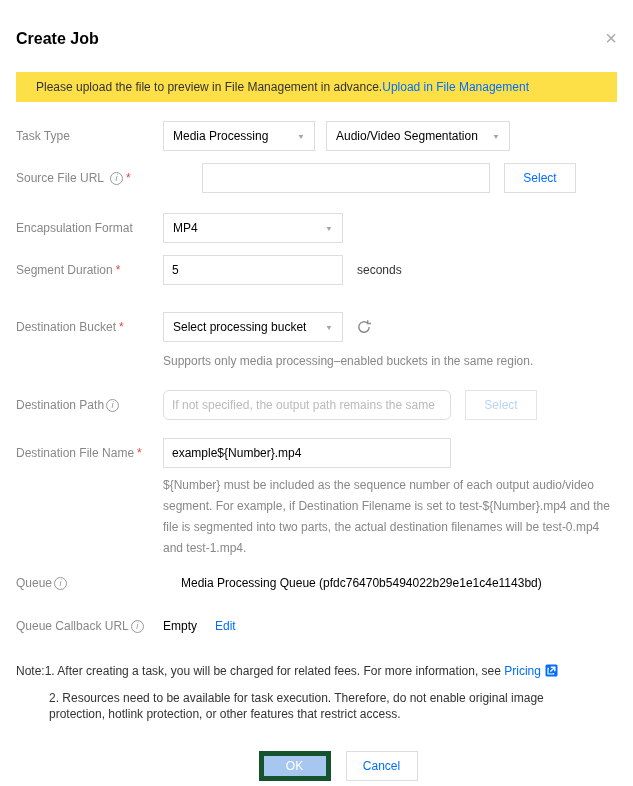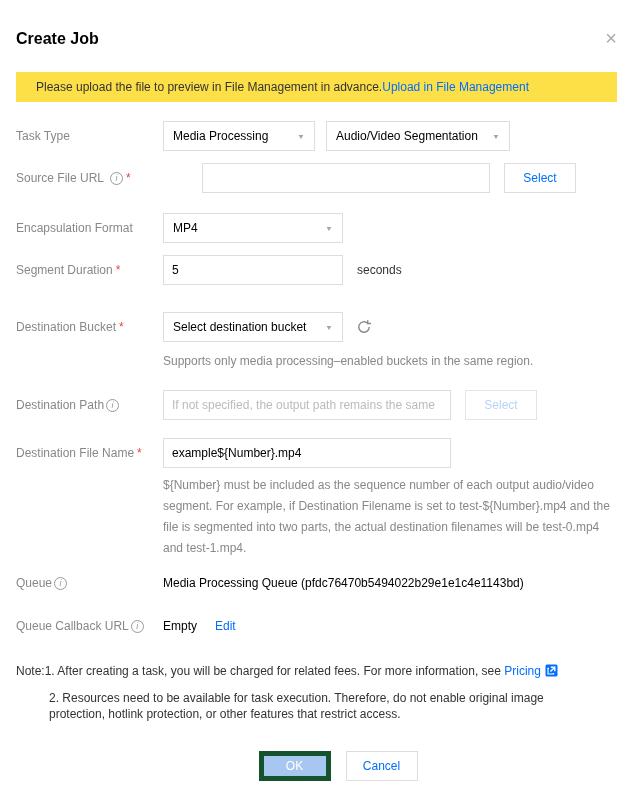--- a/index.html
+++ b/index.html
@@ -94,21 +94,21 @@
   
   .r-task     { margin-top: 19px; }
   .r-srcurl   { margin-top: 12px; gap: 39px; }
   .r-encap    { margin-top: 20px; }
   .r-segdur   { margin-top: 12px; }
   .r-bucket   { margin-top: 27px; }
   .r-buckethelp { margin-top: 9px; }
   .r-path     { margin-top: 18px; }
   .r-fname    { margin-top: 18px; }
   .r-fnamehelp { margin-top: 7px; width: 458px; }
-  .r-queue    { margin-top: 17px; }
+  .r-queue    { margin-top: 17px; gap: 18px; }
   .r-queuecb  { margin-top: 28px; }
   .r-note1    { margin-top: 29px; }
   .r-note2    { margin-top: 9px; padding-left: 33px; padding-right: 18px; }
 
   .unit-text { margin-left: 14px; color: #333; }
   .edit-link { margin-left: 18px; }
 </style>
 </head>
 <body>
 
@@ -178,42 +178,42 @@
     </div>
   </div>
 
   <div class="row r-bucket">
     <div class="label">
       <span>Destination Bucket</span>
       <span class="required">*</span>
     </div>
     <div class="controls">
       <div class="select-box" style="width:180px">
-        <span>Select destination bucket</span>
+        <span>Select processing bucket</span>
         <span class="chev">▼</span>
       </div>
       <span class="refresh-icon">
         <svg width="16" height="16" viewBox="0 0 16 16">
           <path d="M13.2 8a5.2 5.2 0 1 1-1.7-3.85" fill="none" stroke="#8a8a8a" stroke-width="1.4"></path>
           <path d="M11.7 1.2v3.3H15" fill="none" stroke="#8a8a8a" stroke-width="1.4"></path>
         </svg>
       </span>
     </div>
   </div>
   <div class="help-text indent r-buckethelp">Supports only media processing–enabled buckets in the same region.</div>
 
   <div class="row r-path">
     <div class="label">
       <span>Destination Path</span>
       <span class="info-icon">
           <i>i</i>
         </span>
     </div>
     <div class="controls">
-      <input class="text-input" style="width: 288px;" type="text" placeholder="If not specified, the output path remains the same">
+      <input class="text-input" style="width: 288px; border-radius: 6px;" type="text" placeholder="If not specified, the output path remains the same">
       <button class="btn btn-select disabled">Select</button>
     </div>
   </div>
 
   <div class="row r-fname">
     <div class="label">
       <span>Destination File Name</span>
       <span class="required">*</span>
     </div>
     <div class="controls">

